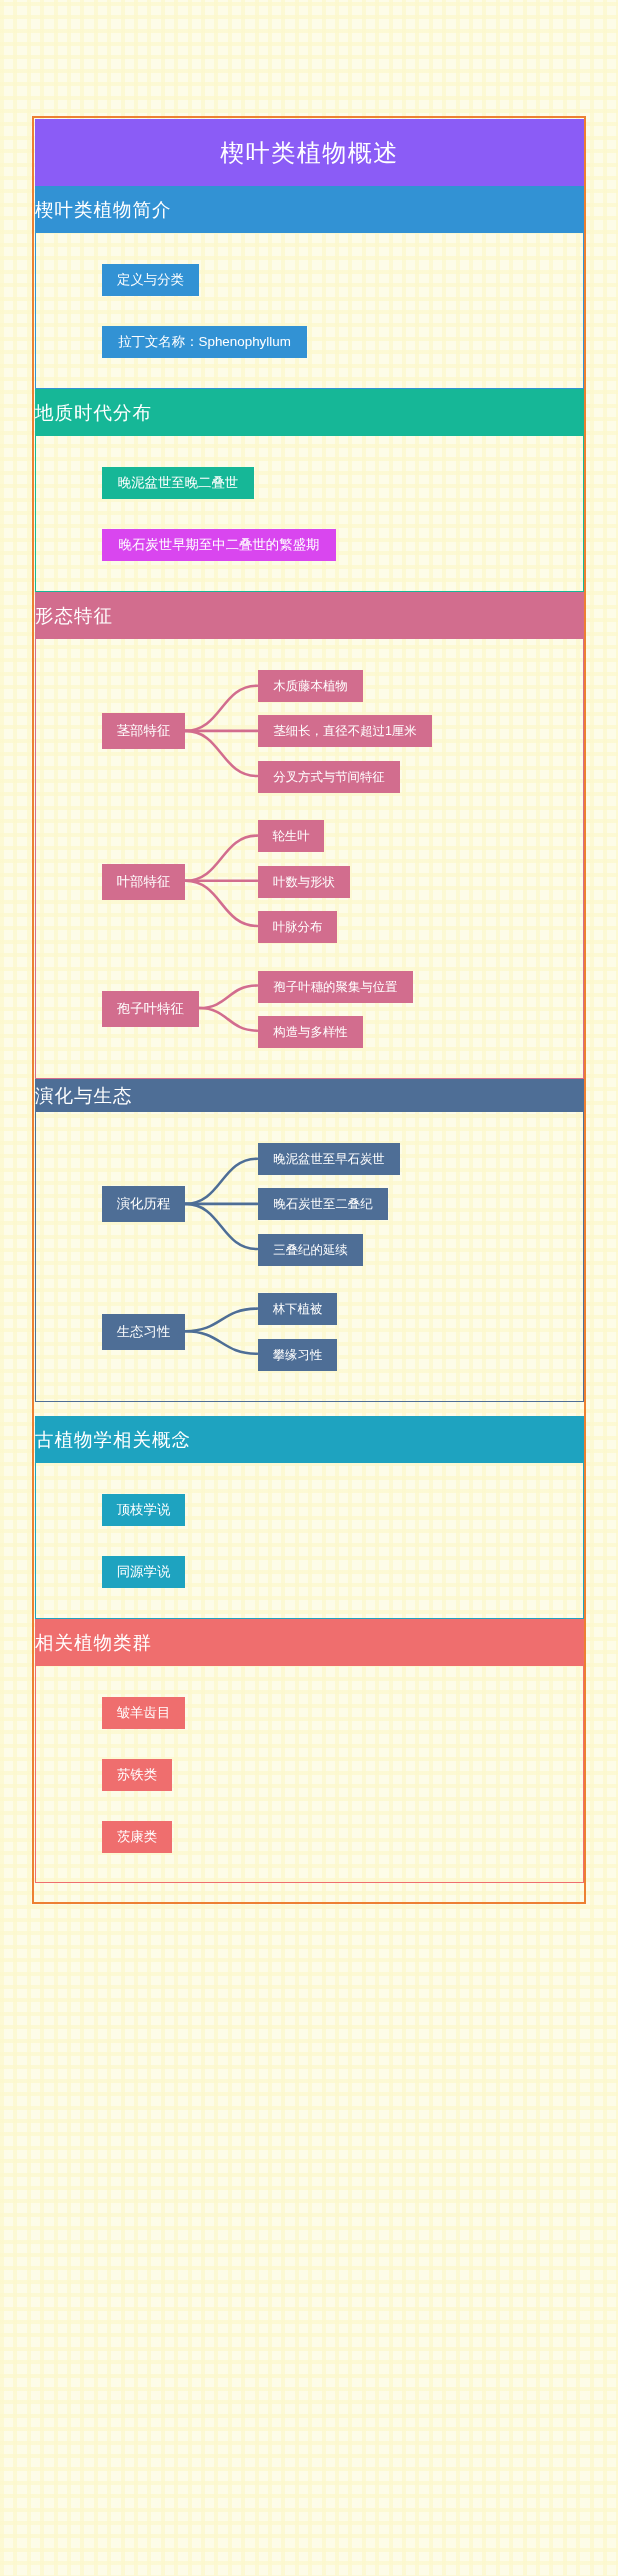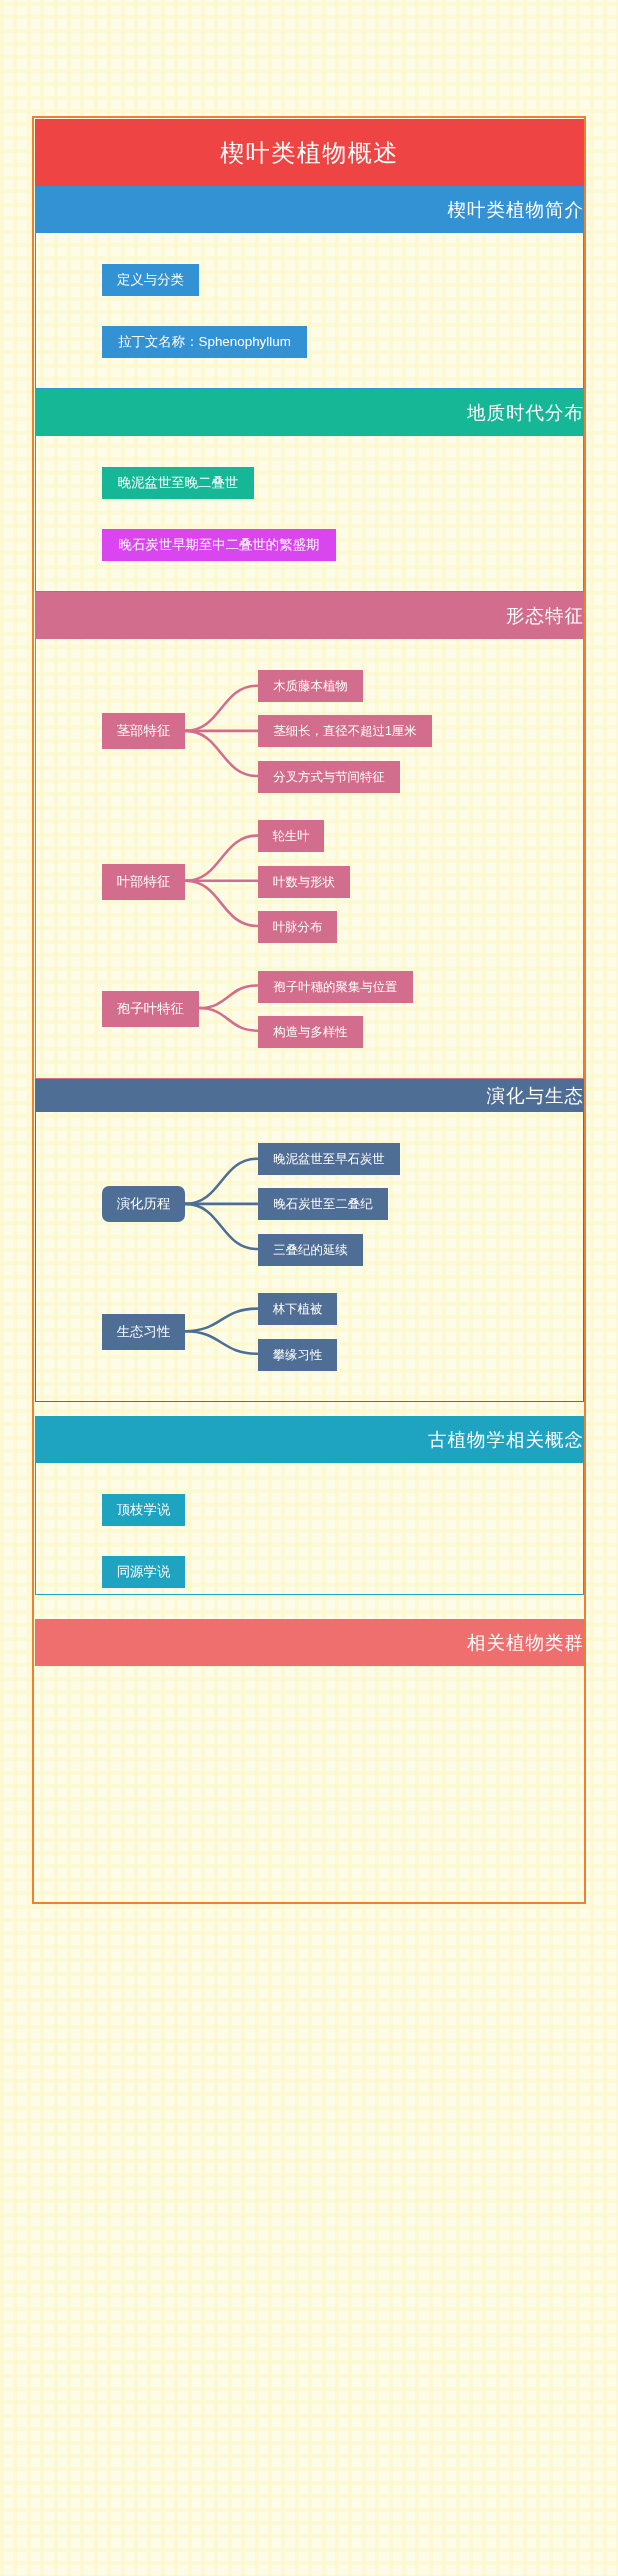--- a/index.html
+++ b/index.html
@@ -22,31 +22,31 @@
     width:554px; height:2202px;
     border:2.6px solid #ED8033;
     box-sizing:border-box;
   }
 
   
   .title-bar{
     position:absolute;
     left:35px; top:119px;
     width:549px; height:67px;
-    background:#ef4444;
+    background:#8b5cf6;
     display:flex; align-items:center; justify-content:center;
     color:#ffffff; font-size:24px; letter-spacing:1.5px;
     box-sizing:border-box;
   }
 
   
   .section{position:absolute; left:35px; width:549px; box-sizing:border-box;}
   .sec-head{
     width:100%;
-    display:flex; align-items:center; justify-content:flex-end;
+    display:flex; align-items:center; justify-content:flex-start;
     color:#fff; font-size:18.5px; letter-spacing:1px;
     box-sizing:border-box;
   }
   .sec-body{
     position:relative;
     width:100%;
     box-sizing:border-box;
     border-left-width:1.5px; border-right-width:1.5px; border-bottom-width:1.5px;
     border-top-width:0; border-style:solid;
     background:transparent;
@@ -162,21 +162,21 @@
           <span>演化与生态</span>
         </div>
         <div class="sec-body" style="border-color: rgb(78, 110, 150); height: 290px;">
           <svg class="links" viewBox="0 0 300 150" width="155" height="77">
             <path d="M 290 179 C 360 179, 360 91, 430 91" stroke="#4E6E96"></path>
             <path d="M 290 179 C 360 179, 360 179, 430 179" stroke="#4E6E96"></path>
             <path d="M 290 179 C 360 179, 360 267, 430 267" stroke="#4E6E96"></path>
             <path d="M 290 427 C 360 427, 360 383, 430 383" stroke="#4E6E96"></path>
             <path d="M 290 427 C 360 427, 360 471, 430 471" stroke="#4E6E96"></path>
           </svg>
-          <div class="node lvl1" style="left: 66px; top: 74px; width: 83px; height: 36px; background: rgb(78, 110, 150); font-size: 13.4px; border-radius: 7px;">
+          <div class="node lvl1" style="left: 66px; top: 74px; width: 83px; height: 36px; background: rgb(78, 110, 150); font-size: 13.4px;">
             <span>演化历程</span>
           </div>
           <div class="node lvl2" style="left: 222px; top: 31px; width: 142px; height: 32px; background: rgb(78, 110, 150); font-size: 12.4px;">
             <span>晚泥盆世至早石炭世</span>
           </div>
           <div class="node lvl2" style="left: 222px; top: 76px; width: 130px; height: 32px; background: rgb(78, 110, 150); font-size: 12.4px;">
             <span>晚石炭世至二叠纪</span>
           </div>
           <div class="node lvl2" style="left: 222px; top: 122px; width: 105px; height: 32px; background: rgb(78, 110, 150); font-size: 12.4px;">
             <span>三叠纪的延续</span>
@@ -189,30 +189,41 @@
           </div>
           <div class="node lvl2" style="left: 222px; top: 227px; width: 79px; height: 32px; background: rgb(78, 110, 150); font-size: 12.4px;">
             <span>攀缘习性</span>
           </div>
         </div>
       </div>
       <div class="section" style="left: 35px; top: 1416px;">
         <div class="sec-head" style="height: 47px; background: rgb(30, 163, 192);">
           <span>古植物学相关概念</span>
         </div>
-        <div class="sec-body" style="border-color: rgb(30, 163, 192); height: 132px; padding-left: 32px;">
+        <div class="sec-body" style="border-color: rgb(30, 163, 192); height: 156px; padding-left: 32px;">
           <div class="node flat" style="left: 66px; top: 31px; width: 83px; height: 32px; background: rgb(30, 163, 192); font-size: 13.4px;">
             <span>顶枝学说</span>
           </div>
           <div class="node flat" style="left: 66px; top: 93px; width: 83px; height: 32px; background: rgb(30, 163, 192); font-size: 13.4px;">
             <span>同源学说</span>
           </div>
         </div>
       </div>
       <div class="section" style="left: 35px; top: 1619px;">
         <div class="sec-head" style="height: 47px; background: rgb(239, 110, 110);">
           <span>相关植物类群</span>
         </div>
+        <div class="sec-body" style="border-color: rgb(239, 110, 110); height: 217px;">
+          <div class="node flat" style="left: 66px; top: 31px; width: 83px; height: 32px; background: rgb(239, 110, 110); font-size: 13.4px;">
+            <span>皱羊齿目</span>
+          </div>
+          <div class="node flat" style="left: 66px; top: 93px; width: 70px; height: 32px; background: rgb(239, 110, 110); font-size: 13.4px;">
+            <span>苏铁类</span>
+          </div>
+          <div class="node flat" style="left: 66px; top: 155px; width: 70px; height: 32px; background: rgb(239, 110, 110); font-size: 13.4px;">
+            <span>茨康类</span>
+          </div>
+        </div>
       </div>
     </div>
 
 </div>
 
 
 </body></html>

